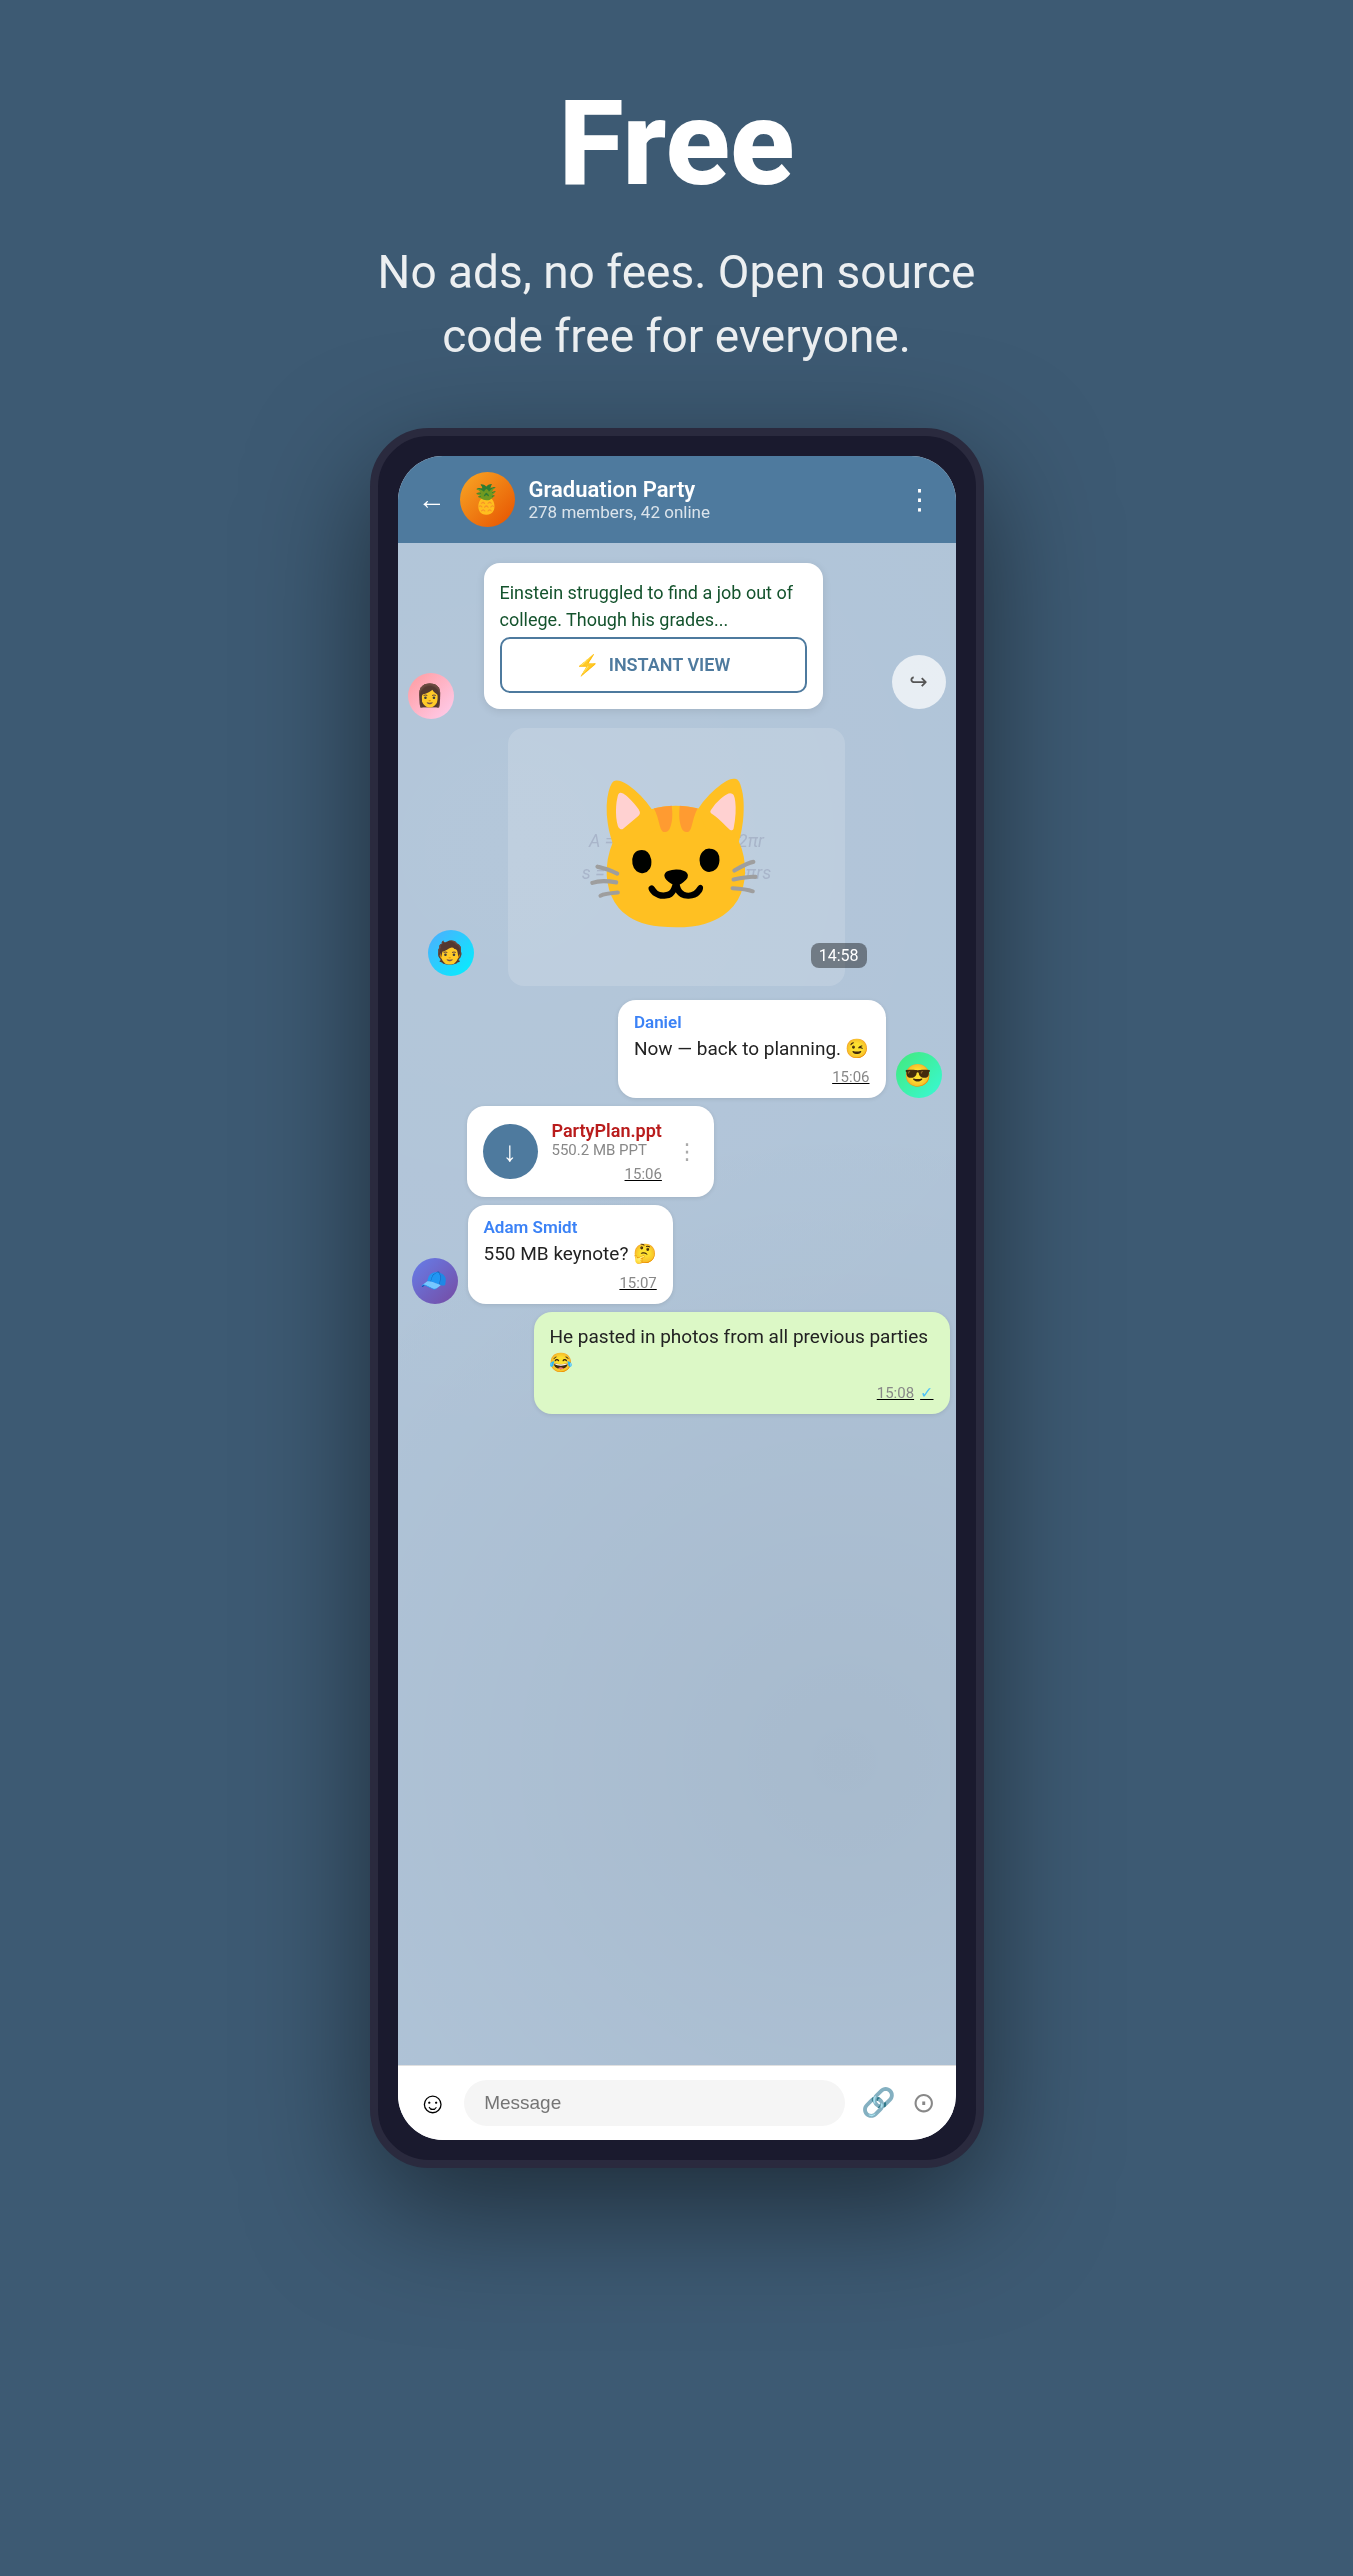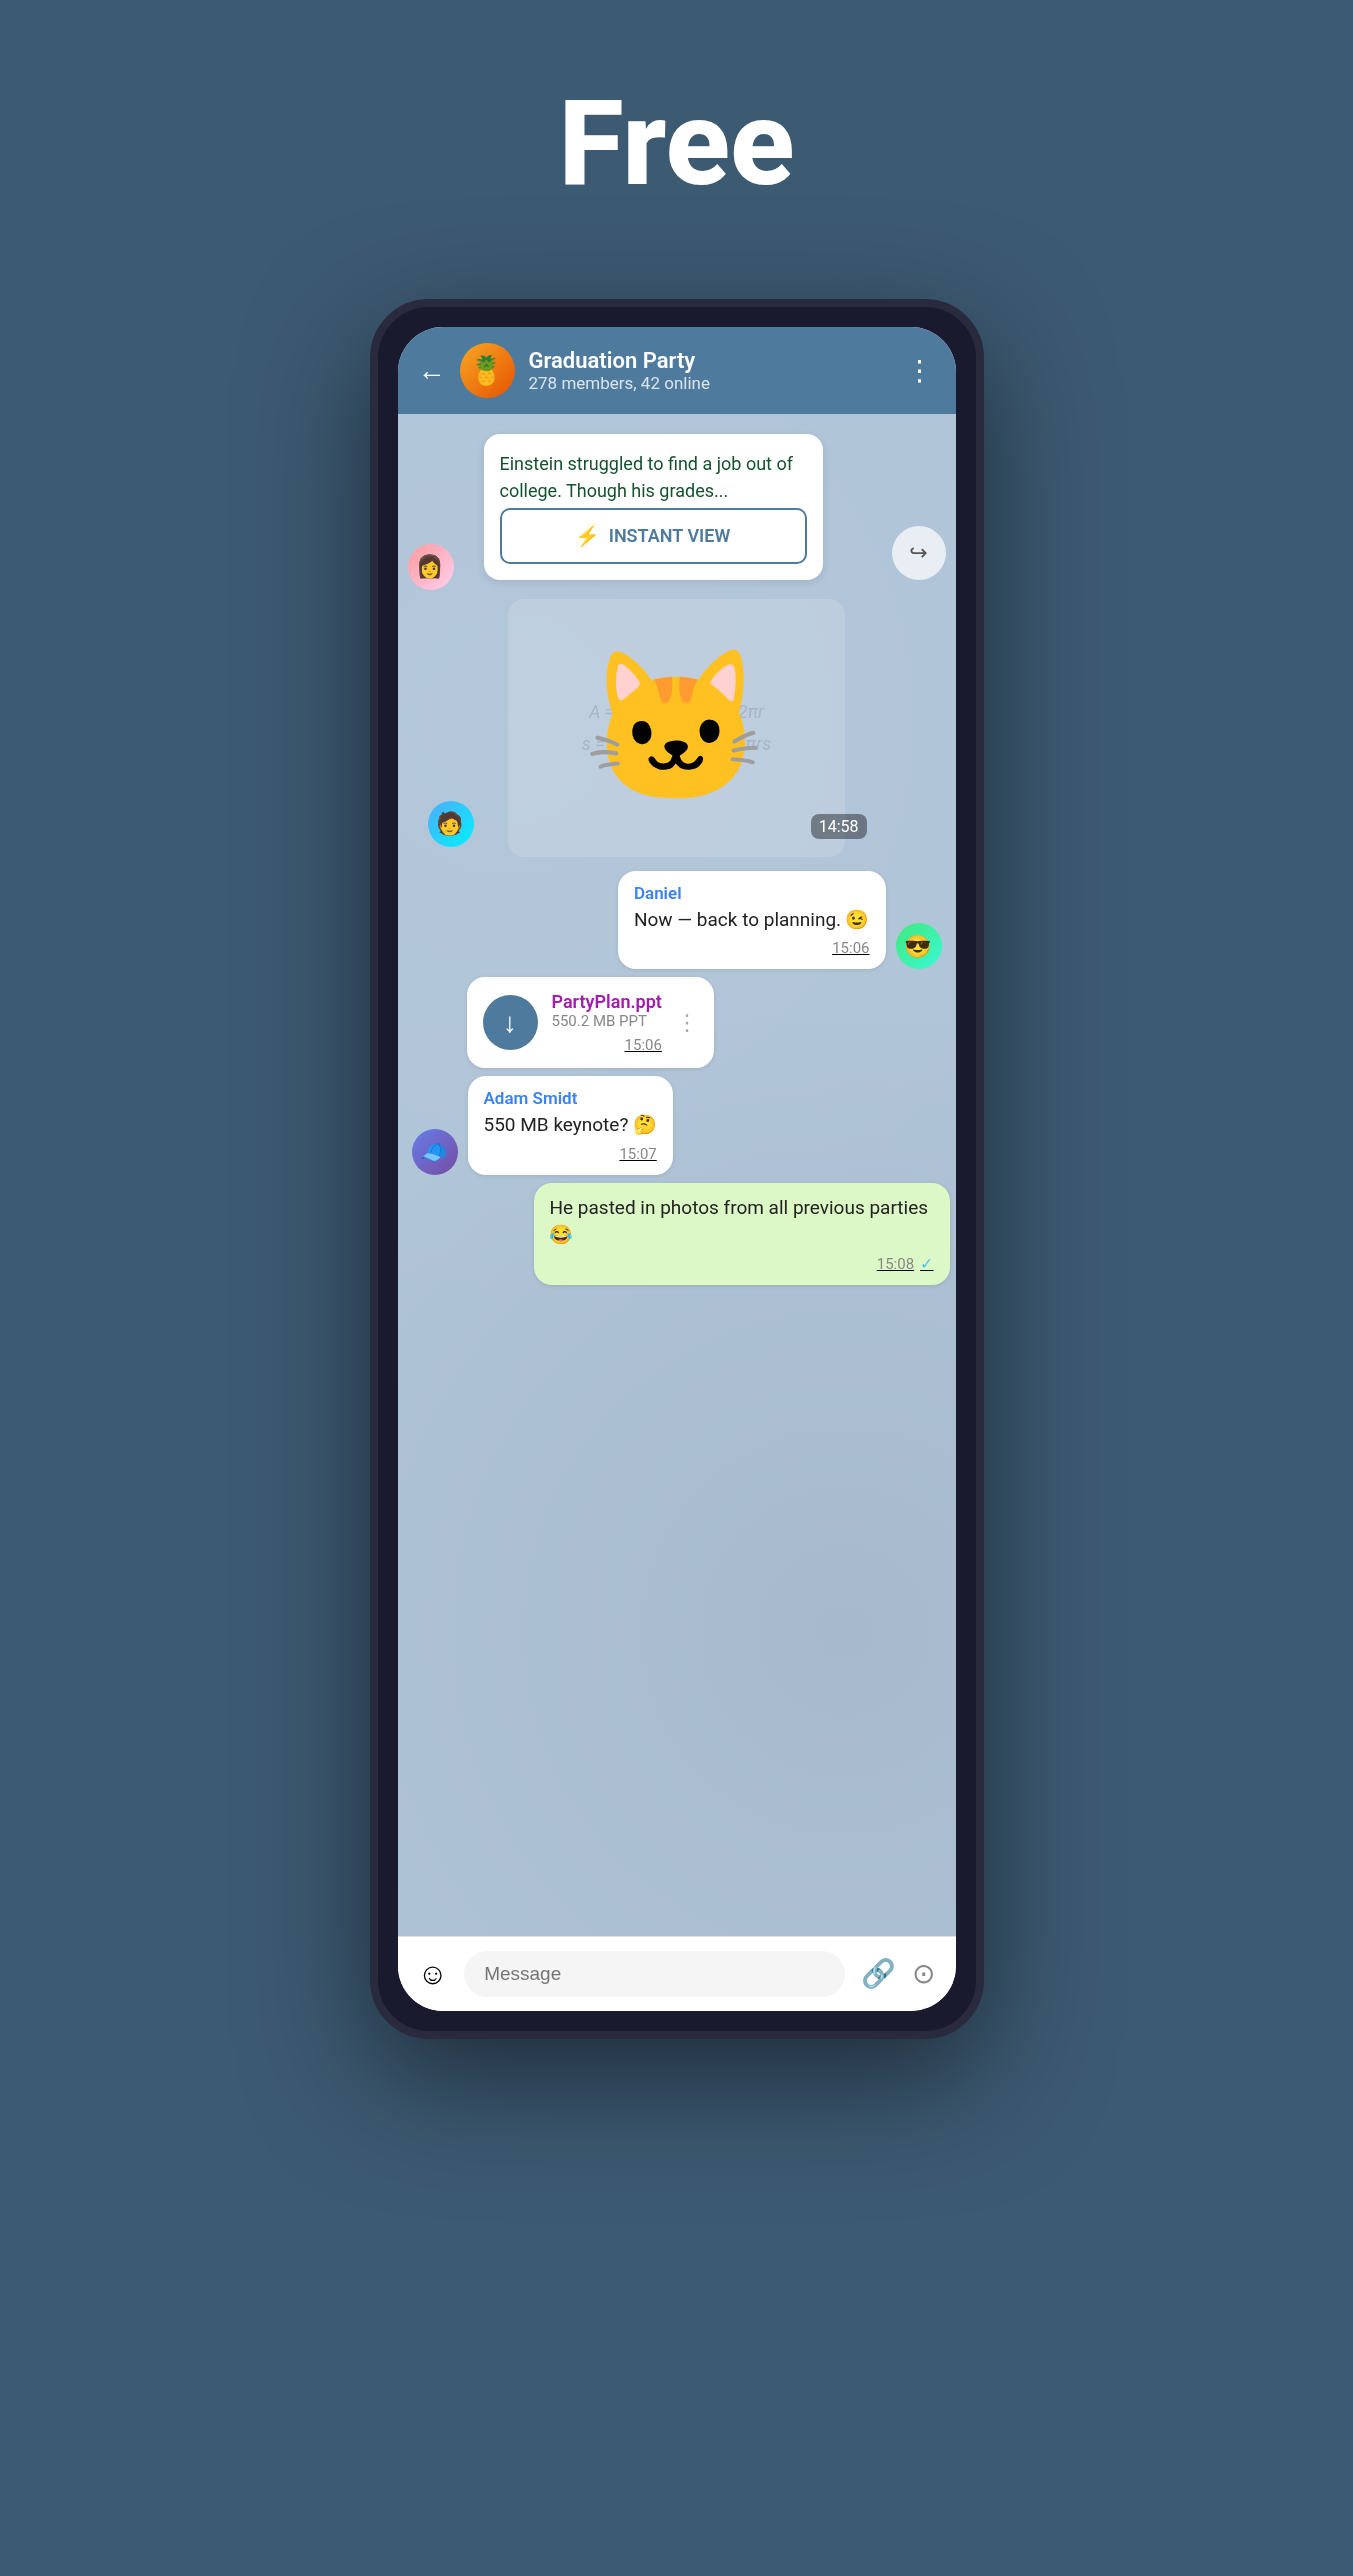--- a/index.html
+++ b/index.html
@@ -323,21 +323,21 @@
       font-size: 28px;
     }
 
     .file-info {
       flex: 1;
     }
 
     .file-name {
       font-size: 18px;
       font-weight: 600;
-      color: #a21caf;
+      color: #b91c1c;
     }
 
     .file-size {
       font-size: 15px;
       color: #888;
     }
 
     .file-menu {
       color: #aaa;
       font-size: 22px;
@@ -404,20 +404,21 @@
       position: relative;
       z-index: 2;
     }
 
   </style>
 </head>
 <body>
 
 <div class="hero-section">
   <div class="hero-title">Free</div>
+  <div class="hero-subtitle">No ads, no fees. Open source code free for everyone.</div>
 </div>
 
 <div class="phone-shell">
   <div class="phone-inner">
 
     <div class="chat-header">
       <span class="back-btn">←</span>
       <div class="group-avatar">
         <span>🍍</span>
       </div>

